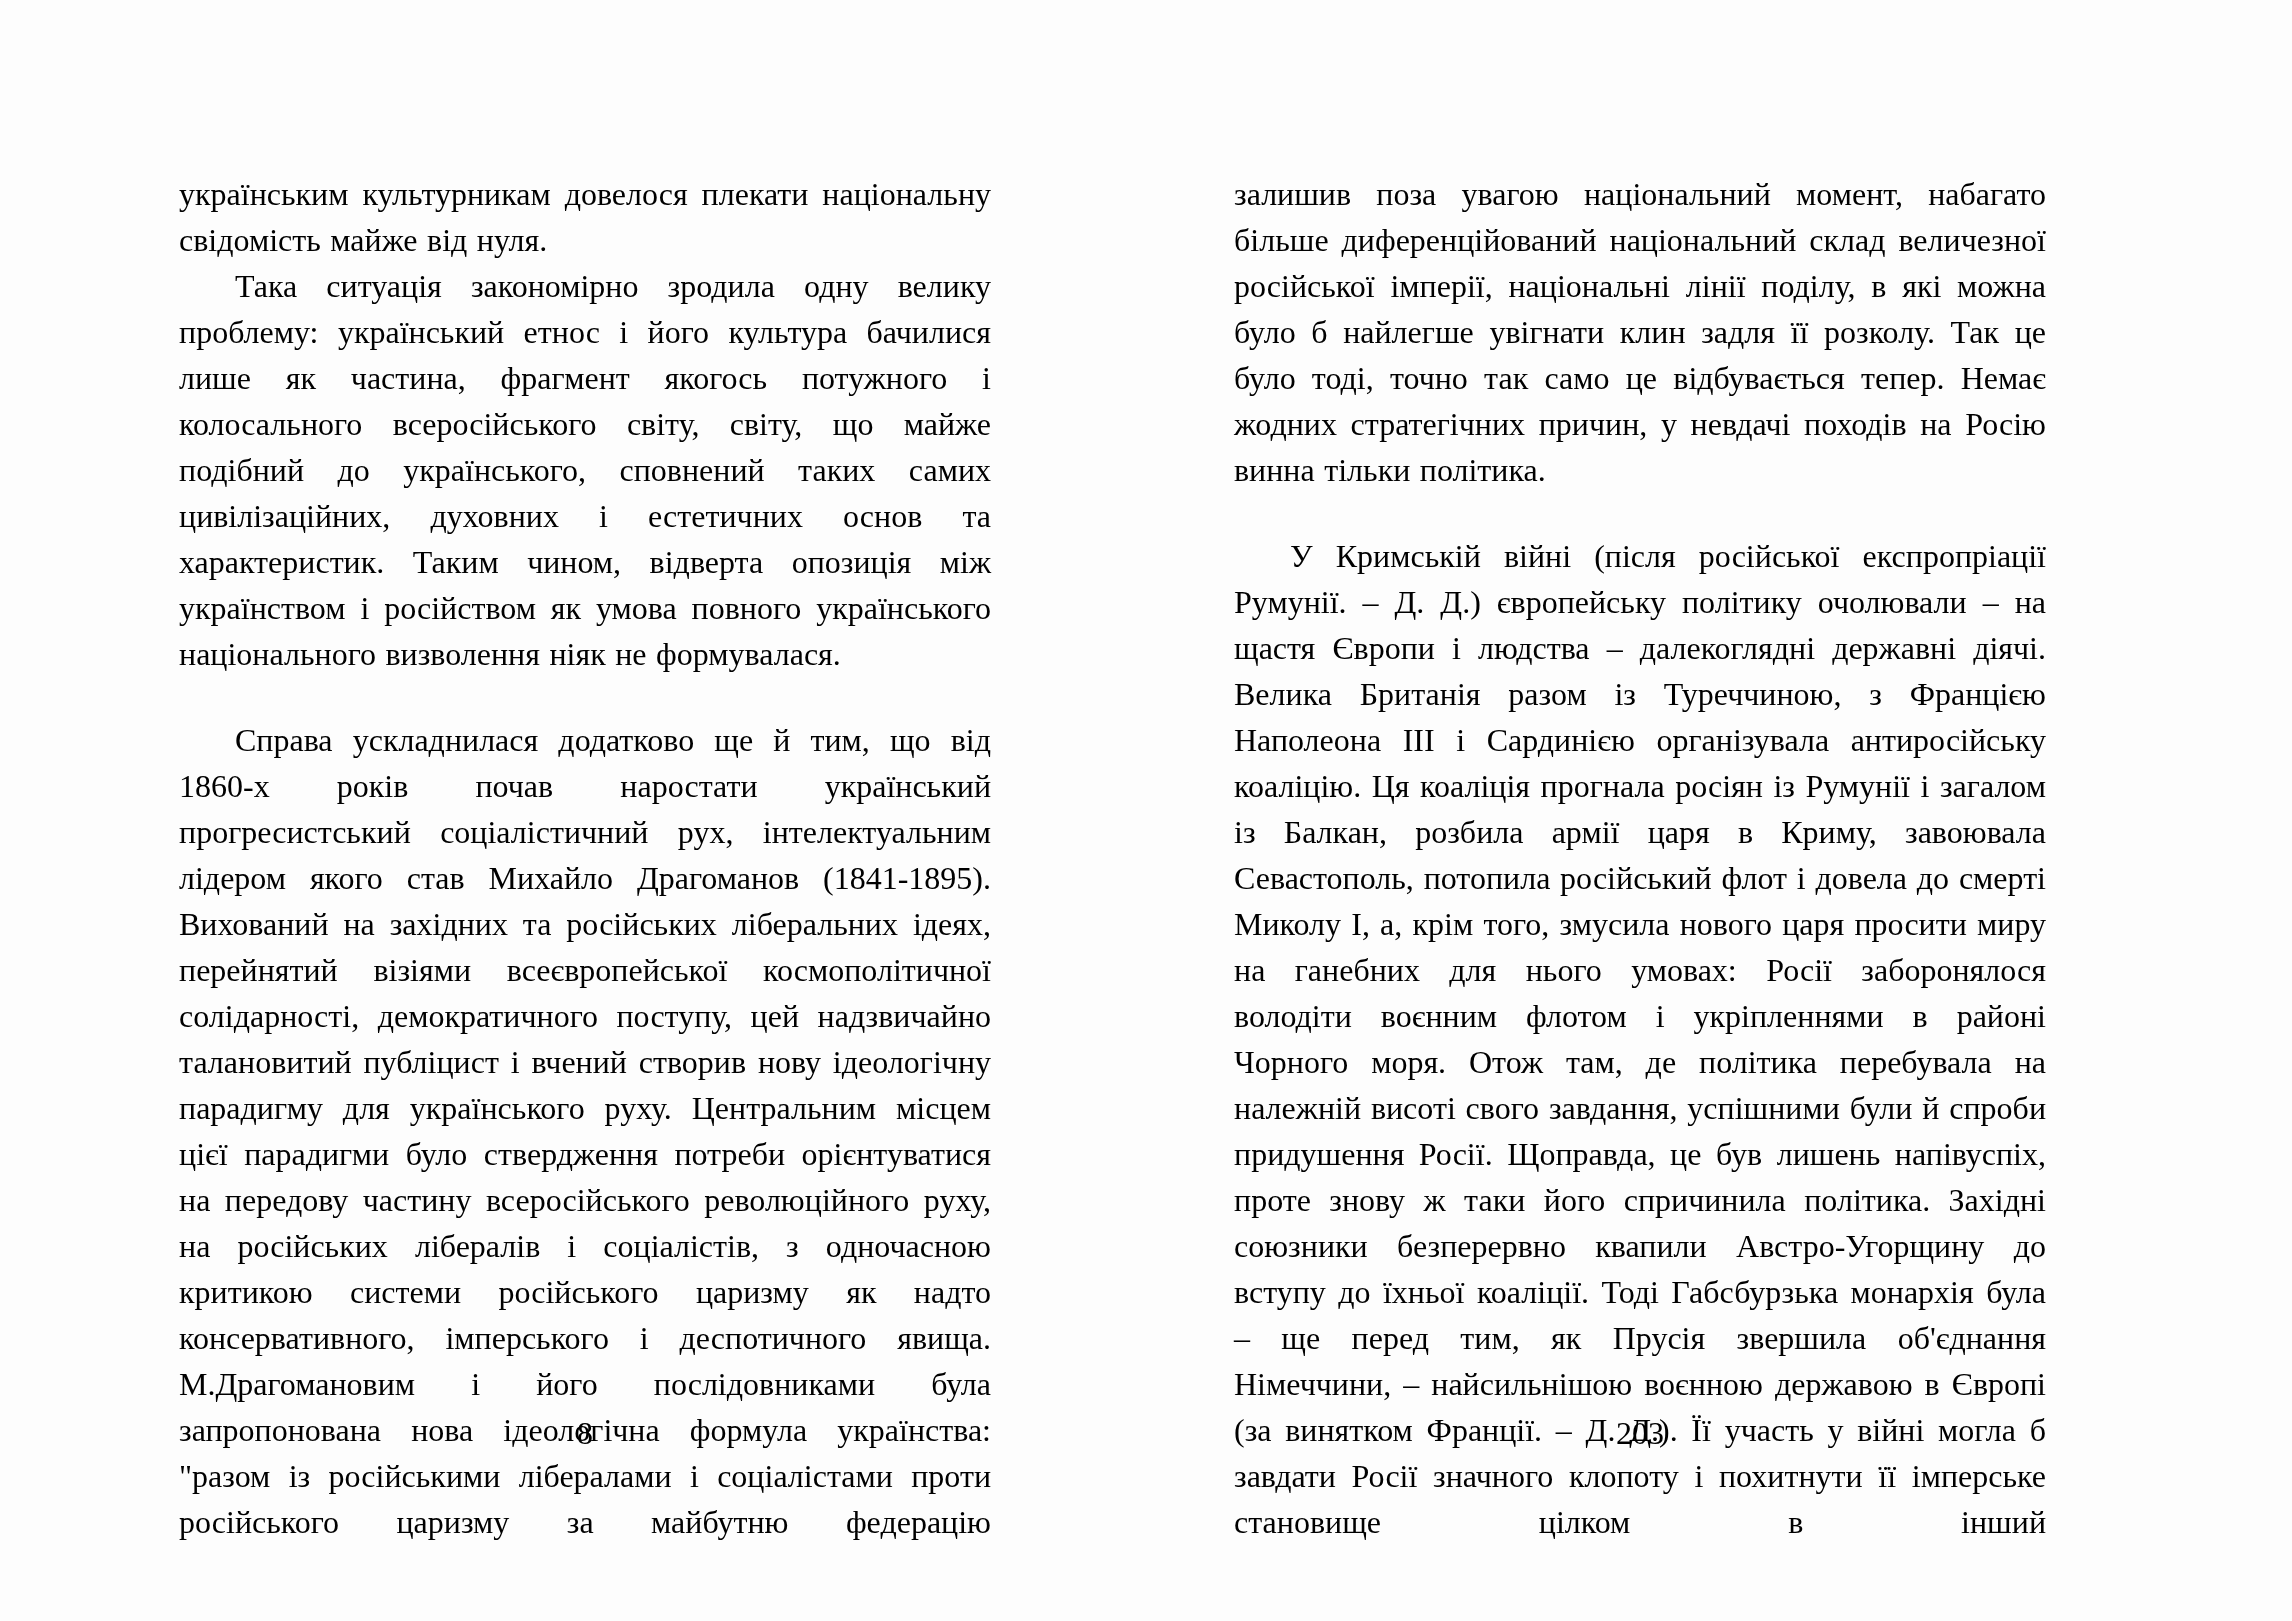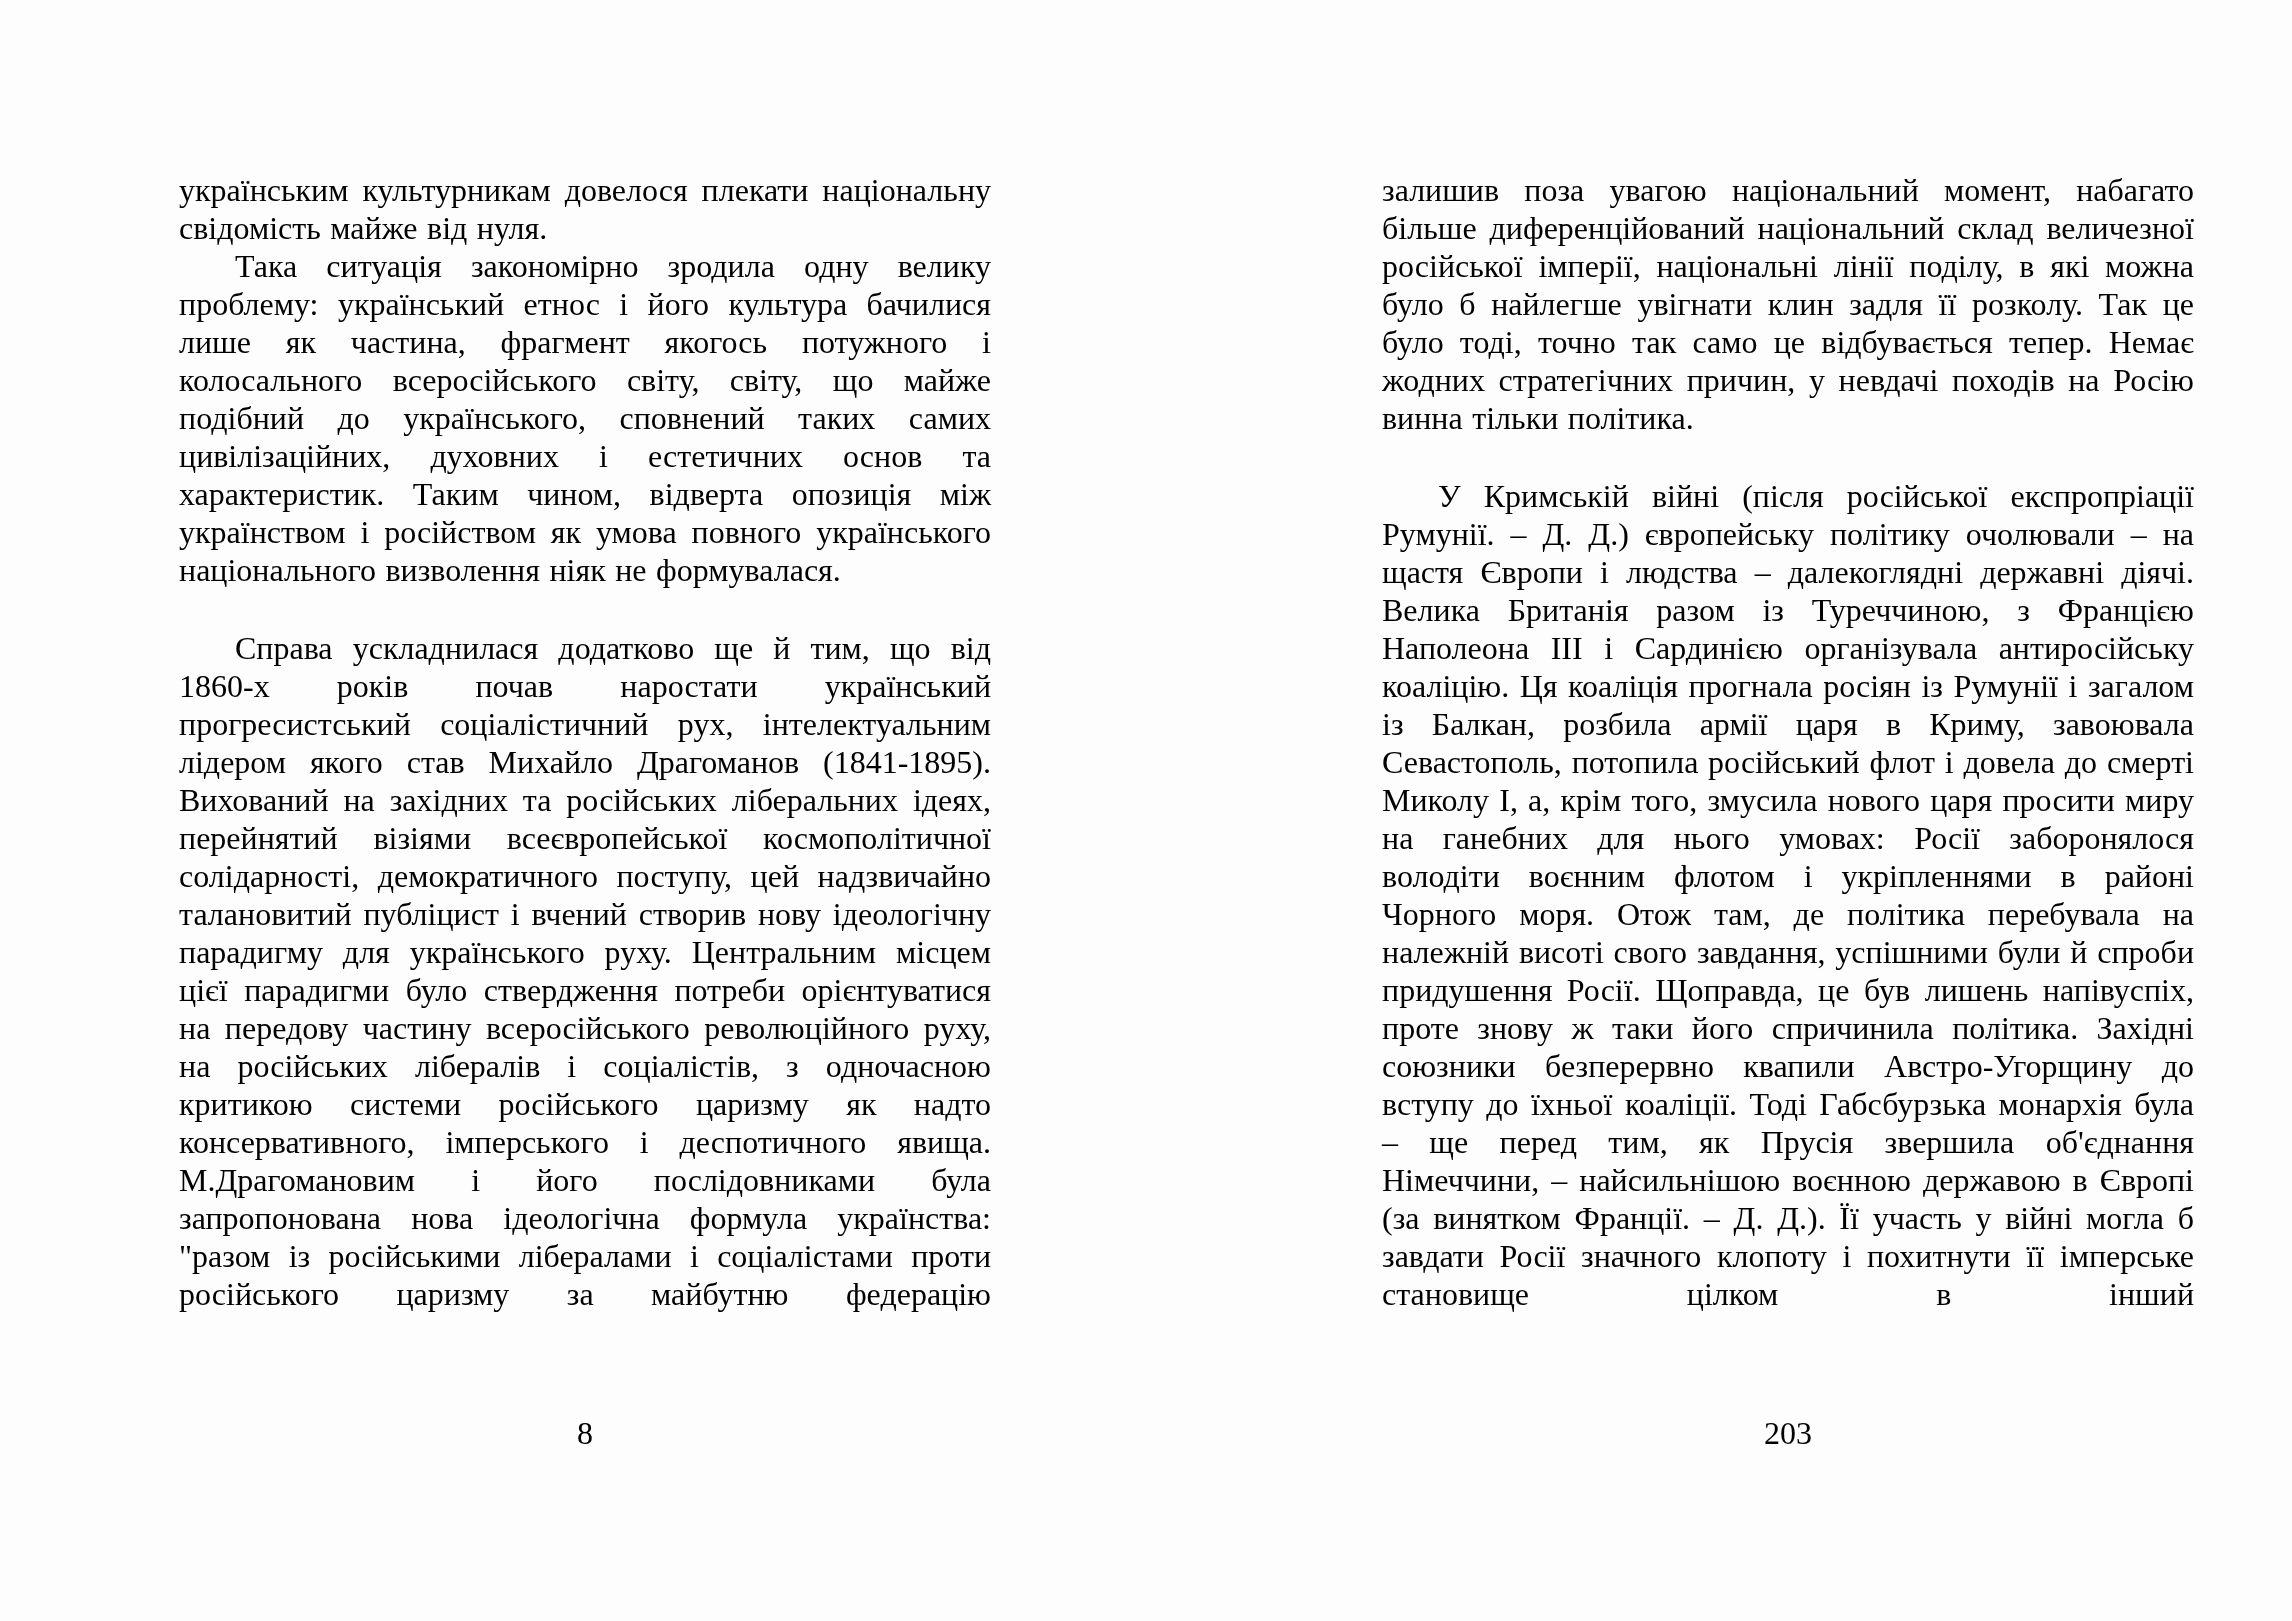--- a/index.html
+++ b/index.html
@@ -15,28 +15,28 @@
     color: #000000;
     font-family: "Liberation Serif", "DejaVu Serif", serif;
     overflow: hidden;
   }
   .page {
     position: absolute;
     top: 0;
     height: 100%;
   }
   .page-left  { left: 179px;  width: 812px; }
-  .page-right { left: 1382px; width: 812px; }
+  .page-right { left: 1234px; width: 812px; }
   .text-block {
     padding-top: 171px;
   }
   .para {
     margin: 0;
     font-size: 32px;
-    line-height: 38px;
+    line-height: 46px;
     text-align: justify;
     word-spacing: 1.5px;
   }
   .indent { text-indent: 56px; }
   
   .cont-end { text-align-last: justify; margin-top: 40px; }
   .page-number {
     position: absolute;
     top: 1415px;
     left: 0;

